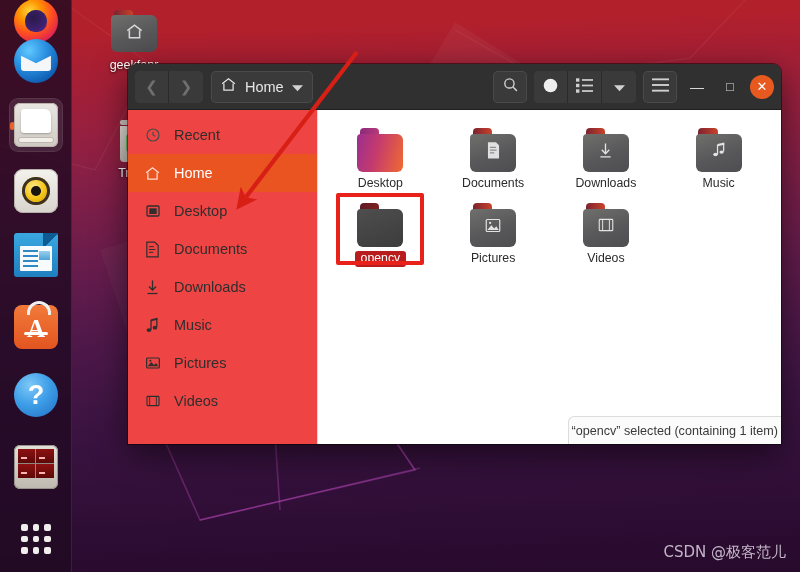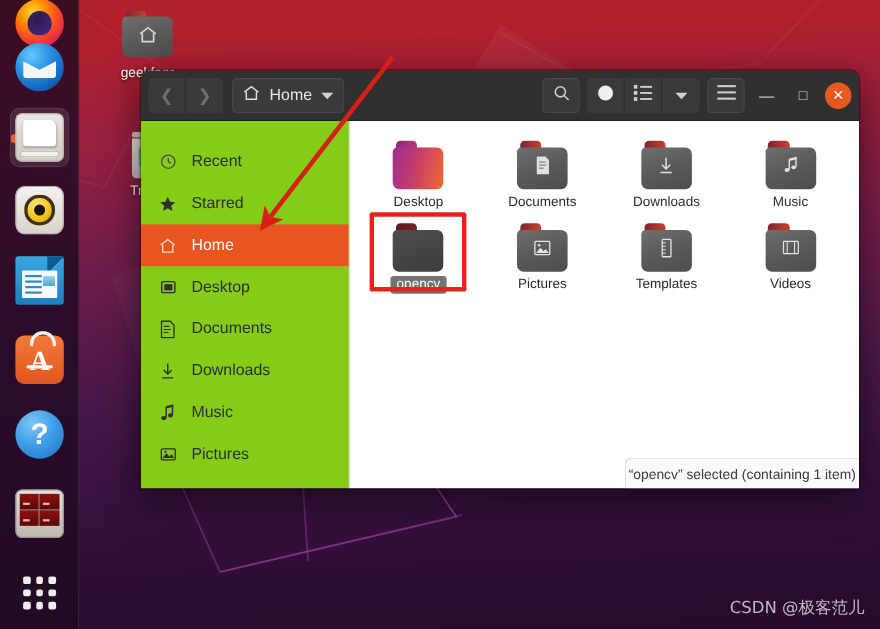--- a/index.html
+++ b/index.html
@@ -156,22 +156,22 @@
   .hb-single {
     width:34px; height:32px; background:#3a3a3a; border-radius:5px;
     display:flex; align-items:center; justify-content:center; box-shadow: inset 0 0 0 1px #4a4a4a;
   }
   .wctl { width:26px; height:26px; display:flex; align-items:center; justify-content:center; color:#d6d6d6; }
   .wctl.close { width:24px; height:24px; border-radius:50%; background:#e8591f; color:#fff; font-size:13px; }
 
   #body-area { flex:1; display:flex; min-height:0; position:relative; }
 
   #sidebar {
-    width: 190px; background:#84cc16; flex: 0 0 190px;
-    border-right: 1px solid #dcdcdc; padding-top: 18px; overflow: hidden;
+    width: 190px; background:#ef4444; flex: 0 0 190px;
+    border-right: 1px solid #dcdcdc; padding-top: 6px; overflow: hidden;
   }
   .sb-item {
     height: 38px; display:flex; align-items:center; gap:13px; padding-left:16px;
     color:#2e2e2e; font-size:14.5px;
   }
   .sb-item.sel { background:#e95420; color:#fff; }
   .sb-ico { width:17px; height:17px; display:flex; align-items:center; justify-content:center; flex:0 0 17px; }
 
   #content { flex:1; background:#fff; position:relative; overflow:hidden; }
   #grid {
@@ -179,21 +179,21 @@
     padding: 10px 6px 0 6px; row-gap: 0px;
   }
   .file-cell {
     display:flex; flex-direction:column; align-items:center; padding-top:8px; height:75px;
   }
   .file-ico { width:46px; height:44px; position:relative; }
   .file-lbl {
     font-size:12.3px; color:#2b2b2b; text-align:center; margin-top:4px; line-height:1.22;
     max-width: 86px; word-break: break-word;
   }
-  .file-lbl.sel { background:#737373; color:#fff; border-radius:3px; padding: 0px 6px 1px 6px; }
+  .file-lbl.sel { background:#b91c1c; color:#fff; border-radius:3px; padding: 0px 6px 1px 6px; }
 
   #statusbar {
     position:absolute; right:0; bottom:0; height:28px;
     background:#fbfbfb; border-top:1px solid #dcdcdc; border-left:1px solid #dcdcdc;
     border-radius: 6px 0 0 0; display:flex; align-items:center; padding: 0 3px;
     font-size:12.6px; color:#3a3a3a; z-index:4;
   }
 
   
   #ann-box {
@@ -410,28 +410,20 @@
       <div class="sb-item">
         <span class="sb-ico">
           <svg width="16" height="16" viewBox="0 0 24 24" fill="none" stroke="#4a4a4a" stroke-width="1.8">
             <circle cx="12" cy="12" r="9"></circle>
               <path d="M12 7 V12 L15.5 14"></path>
           </svg>
         </span>
         <span>Recent</span>
       </div>
 
-      <div class="sb-item">
-        <span class="sb-ico">
-          <svg width="17" height="17" viewBox="0 0 24 24" fill="#2e2e2e">
-            <path d="M12 2.6 L14.9 9 L21.6 9.7 L16.6 14.2 L18 20.9 L12 17.4 L6 20.9 L7.4 14.2 L2.4 9.7 L9.1 9 Z"></path>
-          </svg>
-        </span>
-        <span>Starred</span>
-      </div>
 
       <div class="sb-item sel">
         <span class="sb-ico">
           <svg width="17" height="17" viewBox="0 0 24 24" fill="none" stroke="#ffd9c8" stroke-width="1.8">
             <path d="M3 11 L12 4 L21 11"></path>
               <path d="M5.5 10.5 V20 H18.5 V10.5"></path>
           </svg>
         </span>
         <span>Home</span>
       </div>
@@ -576,33 +568,20 @@
                 <rect x="3" y="3" width="18" height="16" rx="1.2"></rect>
                 <path d="M4.5 17 L9.8 10.5 L13.6 15 L16.4 12 L19.6 17 Z" fill="#e3e3e3" stroke="none"></path>
                 <circle cx="8.2" cy="7.6" r="1.5" fill="#e3e3e3" stroke="none"></circle>
               </svg>
             </div>
           </div>
           <div class="file-lbl">Pictures</div>
         </div>
 
 
-        <div class="file-cell">
-          <div class="file-ico folder f-gray">
-            <div class="tab"></div>
-              <div class="body"></div>
-            <div class="ovl">
-              <svg width="14" height="19" viewBox="0 0 16 24" fill="none" stroke="#e3e3e3" stroke-width="1.5">
-                <rect x="3" y="2" width="10" height="20" rx="1"></rect>
-                <path d="M3 6 H7 M3 10 H7 M3 14 H7 M3 18 H7" stroke-width="1.2"></path>
-              </svg>
-            </div>
-          </div>
-          <div class="file-lbl">Templates</div>
-        </div>
 
         <div class="file-cell">
           <div class="file-ico folder f-gray">
             <div class="tab"></div>
               <div class="body"></div>
             <div class="ovl">
               <svg width="18" height="16" viewBox="0 0 24 20" fill="none" stroke="#e3e3e3" stroke-width="1.5">
                 <rect x="3" y="2.5" width="18" height="15" rx="1"></rect>
                 <path d="M7.5 2.5 V17.5 M16.5 2.5 V17.5" stroke-width="1.3"></path>
               </svg>

